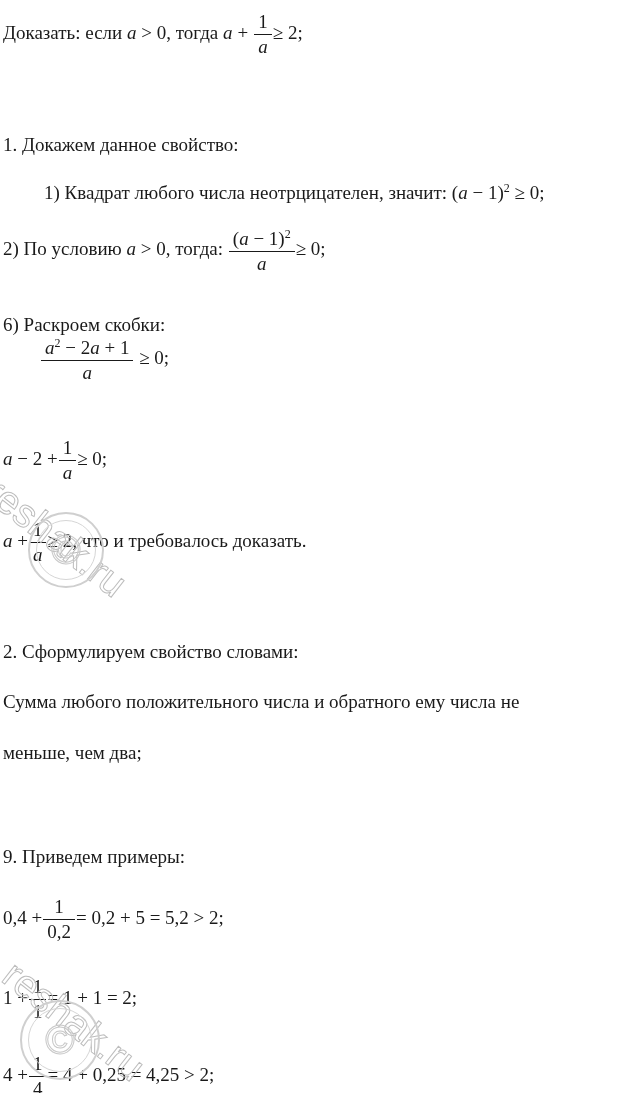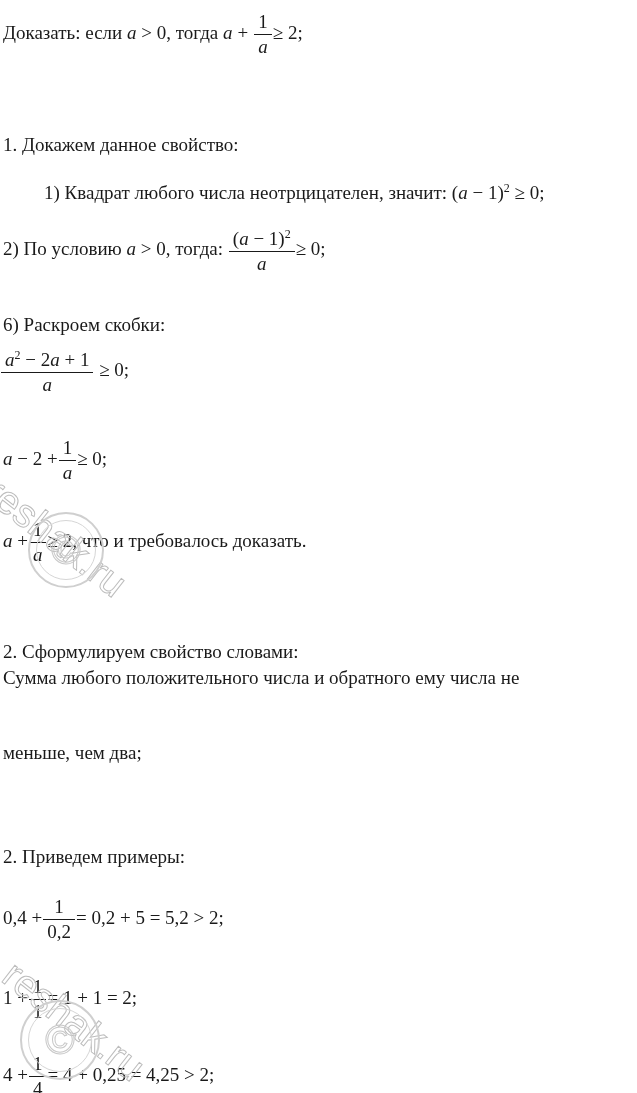--- a/index.html
+++ b/index.html
@@ -53,21 +53,21 @@
 
 <div class="line" style="top:228px;">
   <span>2) По условию </span><span class="m">a</span><span> &gt; 0, тогда:  </span><span class="frac">
       <span class="num"><span>(</span><span class="m">a</span><span> − 1)</span><sup>2</sup></span>
       <span class="den m">a</span>
     </span><span>≥ 0;</span>
 </div>
 
 <div class="line" style="top:315px;">6) Раскроем скобки:</div>
 
-<div class="line" style="top:349px;">
+<div class="line" style="top:337px;margin-left:40px;">
   <span class="frac" style="margin-left:0;">
       <span class="num"><span class="m">a</span><sup>2</sup><span> − 2</span><span class="m">a</span><span> + 1</span></span>
       <span class="den m">a</span>
     </span> <span>≥ 0;</span>
 </div>
 
 <div class="line" style="top:438px;">
   <span class="m">a</span><span> − 2 +</span><span class="frac">
       <span class="num">1</span>
       <span class="den m">a</span>
@@ -75,24 +75,24 @@
 </div>
 
 <div class="line" style="top:520px;">
   <span class="m">a</span><span> +</span><span class="frac">
       <span class="num">1</span>
       <span class="den m">a</span>
     </span><span>≥ 2, что и требовалось доказать.</span>
 </div>
 
 <div class="line" style="top:642px;">2.  Сформулируем свойство словами:</div>
-<div class="line" style="top:668px;">Сумма любого положительного числа и обратного ему числа не</div>
+<div class="line" style="top:692px;">Сумма любого положительного числа и обратного ему числа не</div>
 <div class="line" style="top:743px;">меньше, чем два;</div>
 
-<div class="line" style="top:847px;">2.  Приведем примеры:</div>
+<div class="line" style="top:847px;">9.  Приведем примеры:</div>
 
 <div class="line" style="top:897px;">
   <span>0,4 +</span><span class="frac">
       <span class="num">1</span>
       <span class="den">0,2</span>
     </span><span>= 0,2 + 5 = 5,2 &gt; 2;</span>
 </div>
 
 <div class="line" style="top:977px;">
   <span>1 +</span><span class="frac">

